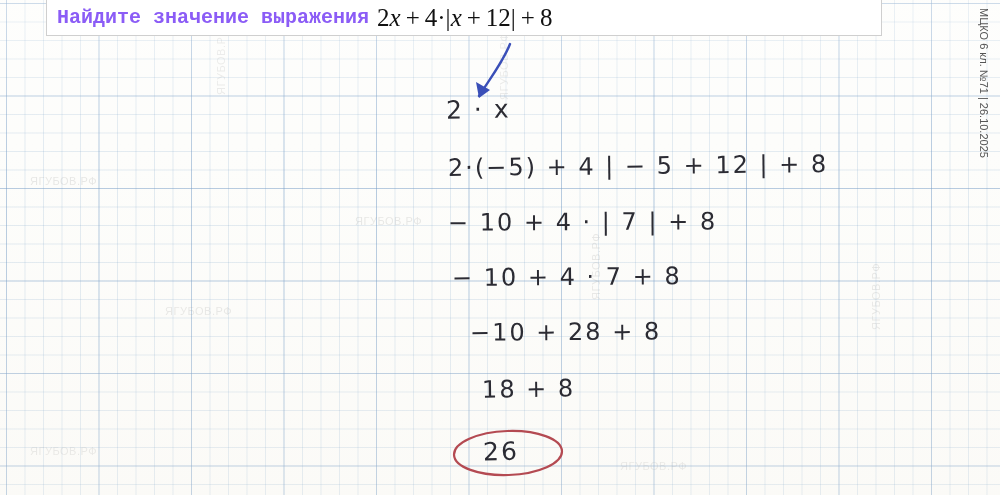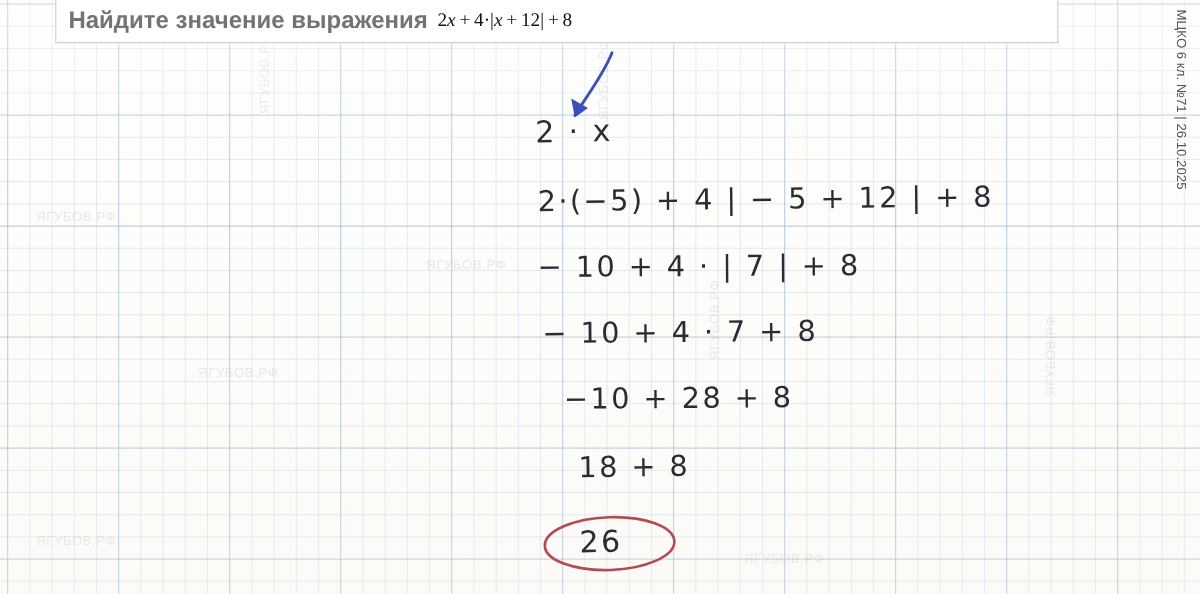--- a/index.html
+++ b/index.html
@@ -68,29 +68,29 @@
     height: 36px;
     background: #ffffff;
     border: 1px solid #cfcfcf;
     border-top: none;
     box-sizing: border-box;
     display: flex;
     align-items: center;
     padding-left: 10px;
   }
   .task-text {
-    font-family: Liberation Sans, sans-serif;
+    font-family: Liberation Mono, monospace;
     font-size: 20px;
     font-weight: bold;
-    color: #737373;
+    color: #8b5cf6;
     white-space: nowrap;
   }
   .task-math {
     font-family: "Liberation Serif", serif;
-    font-size: 16px;
+    font-size: 25px;
     font-weight: normal;
     color: #111111;
     white-space: nowrap;
     margin-left: 8px;
   }
   .task-math i { font-style: italic; }
 
   
   #side-caption {
     position: absolute;

